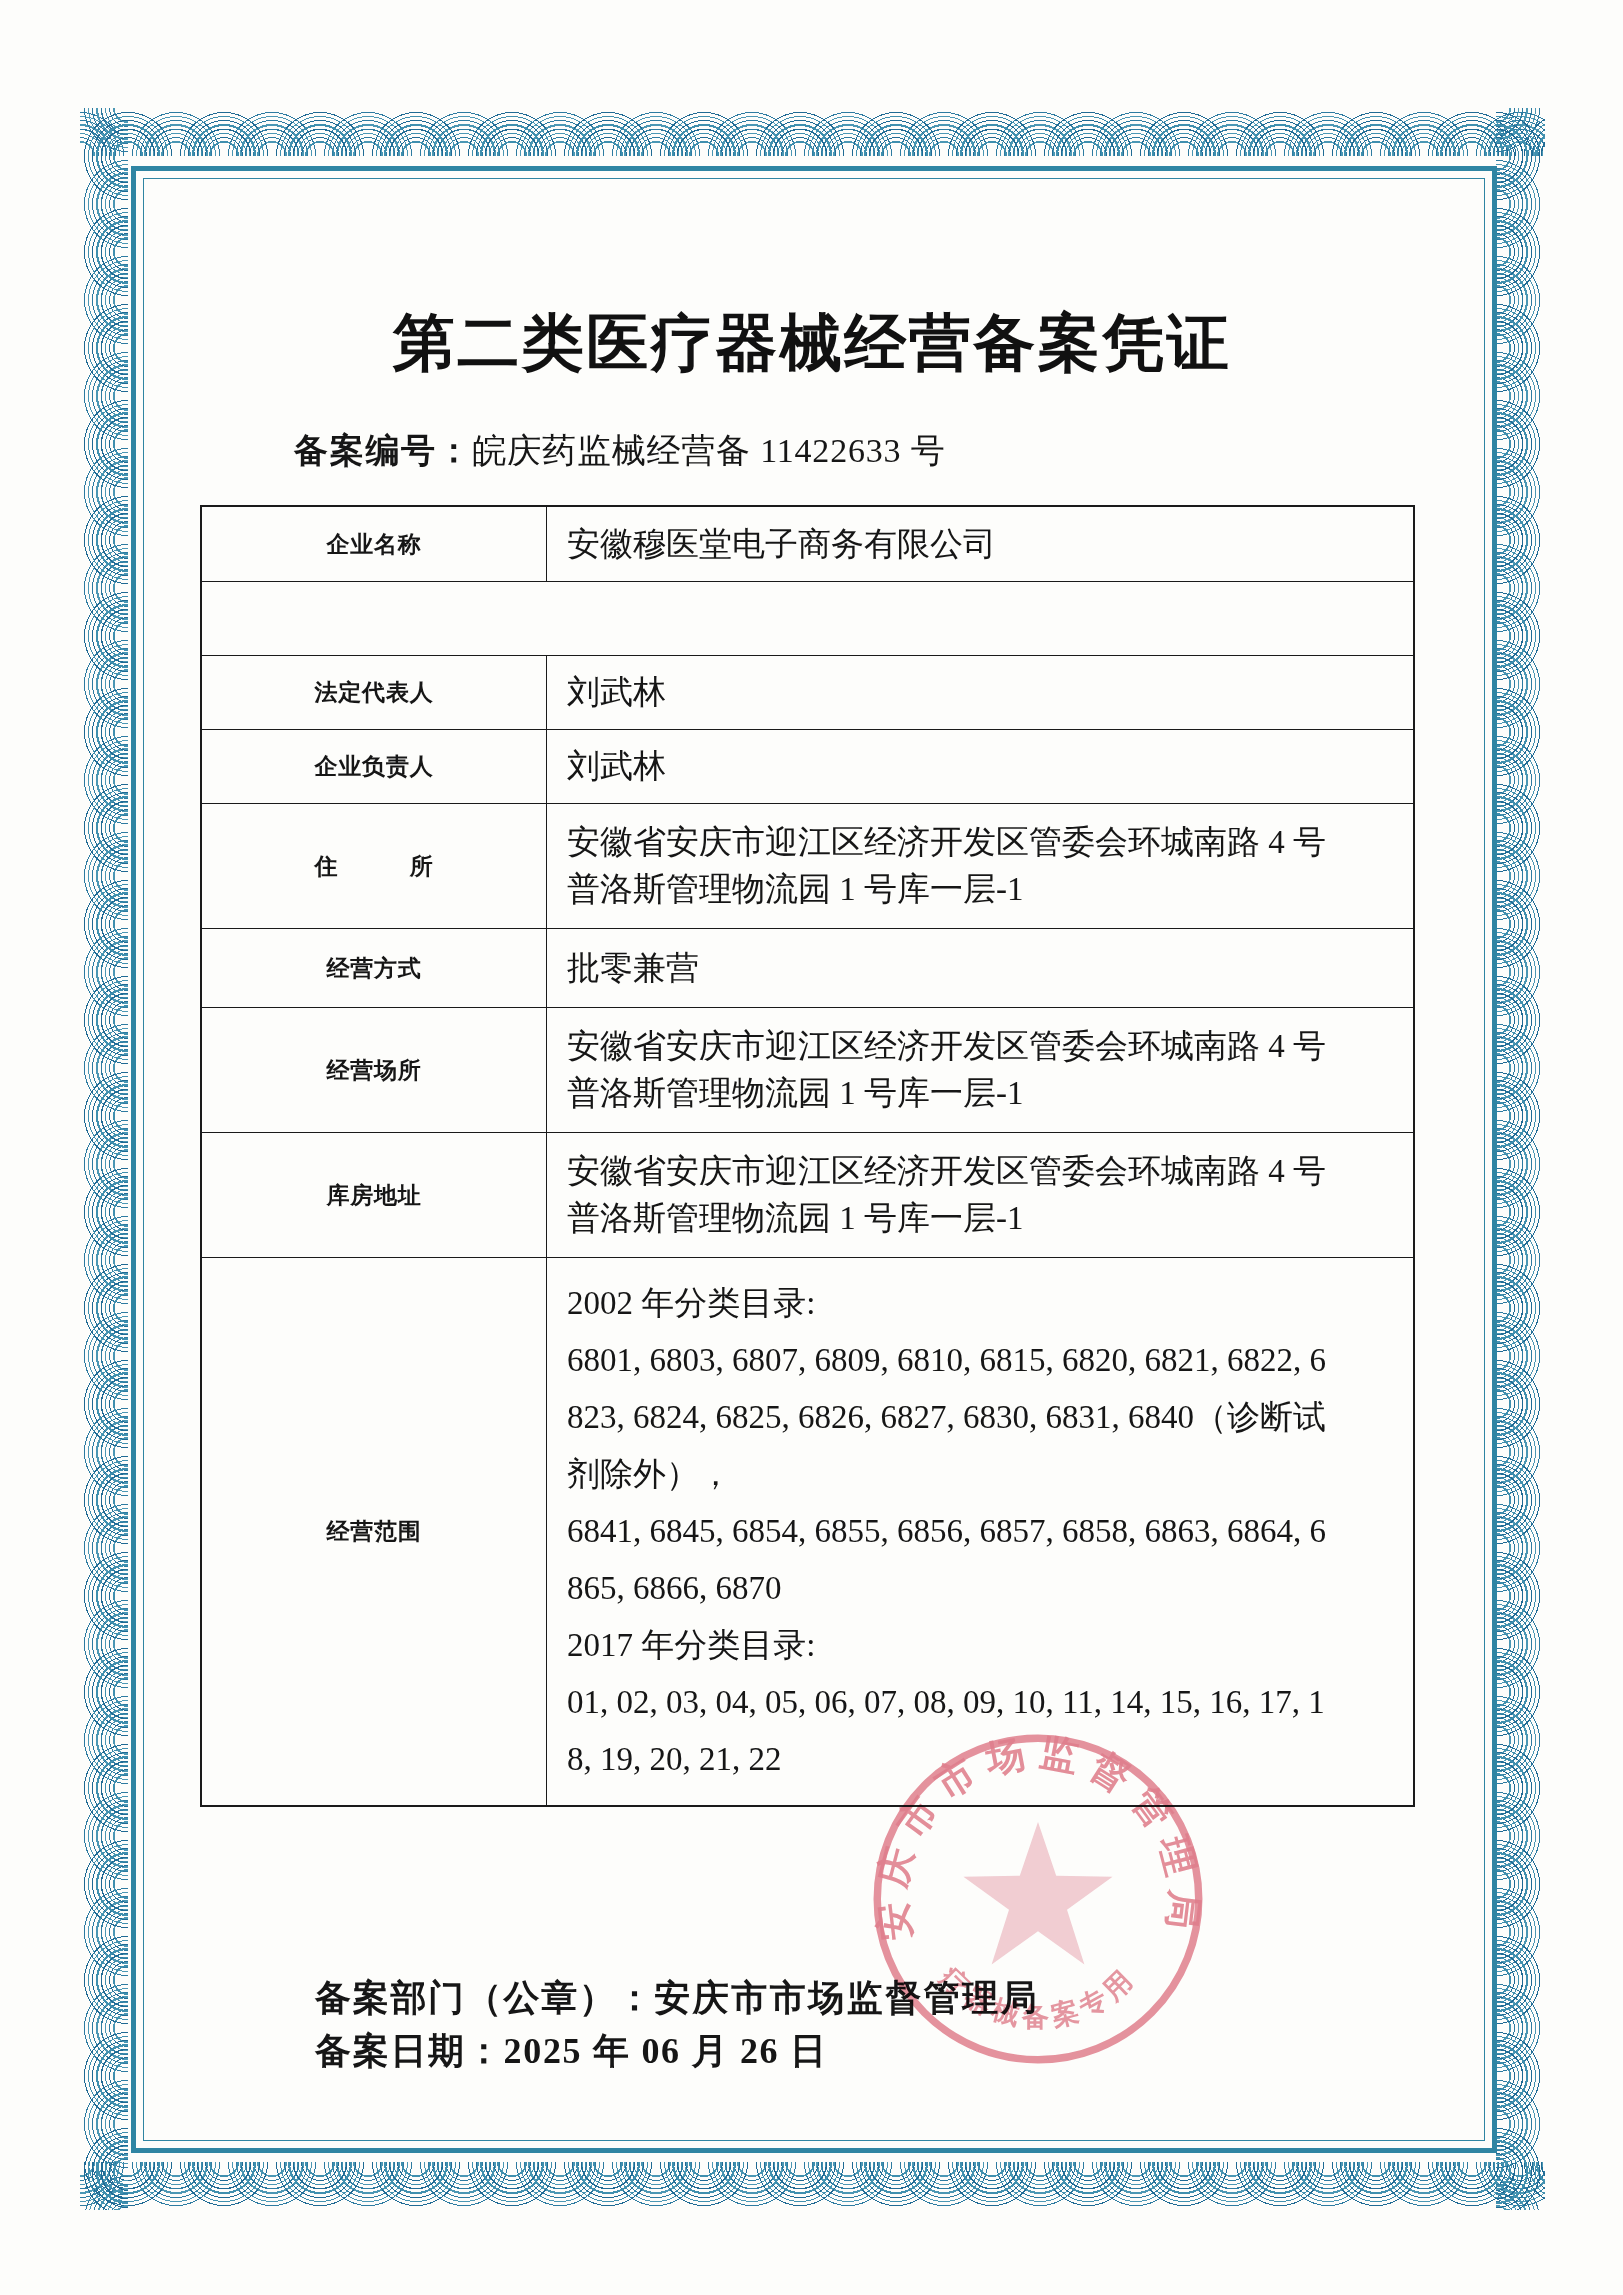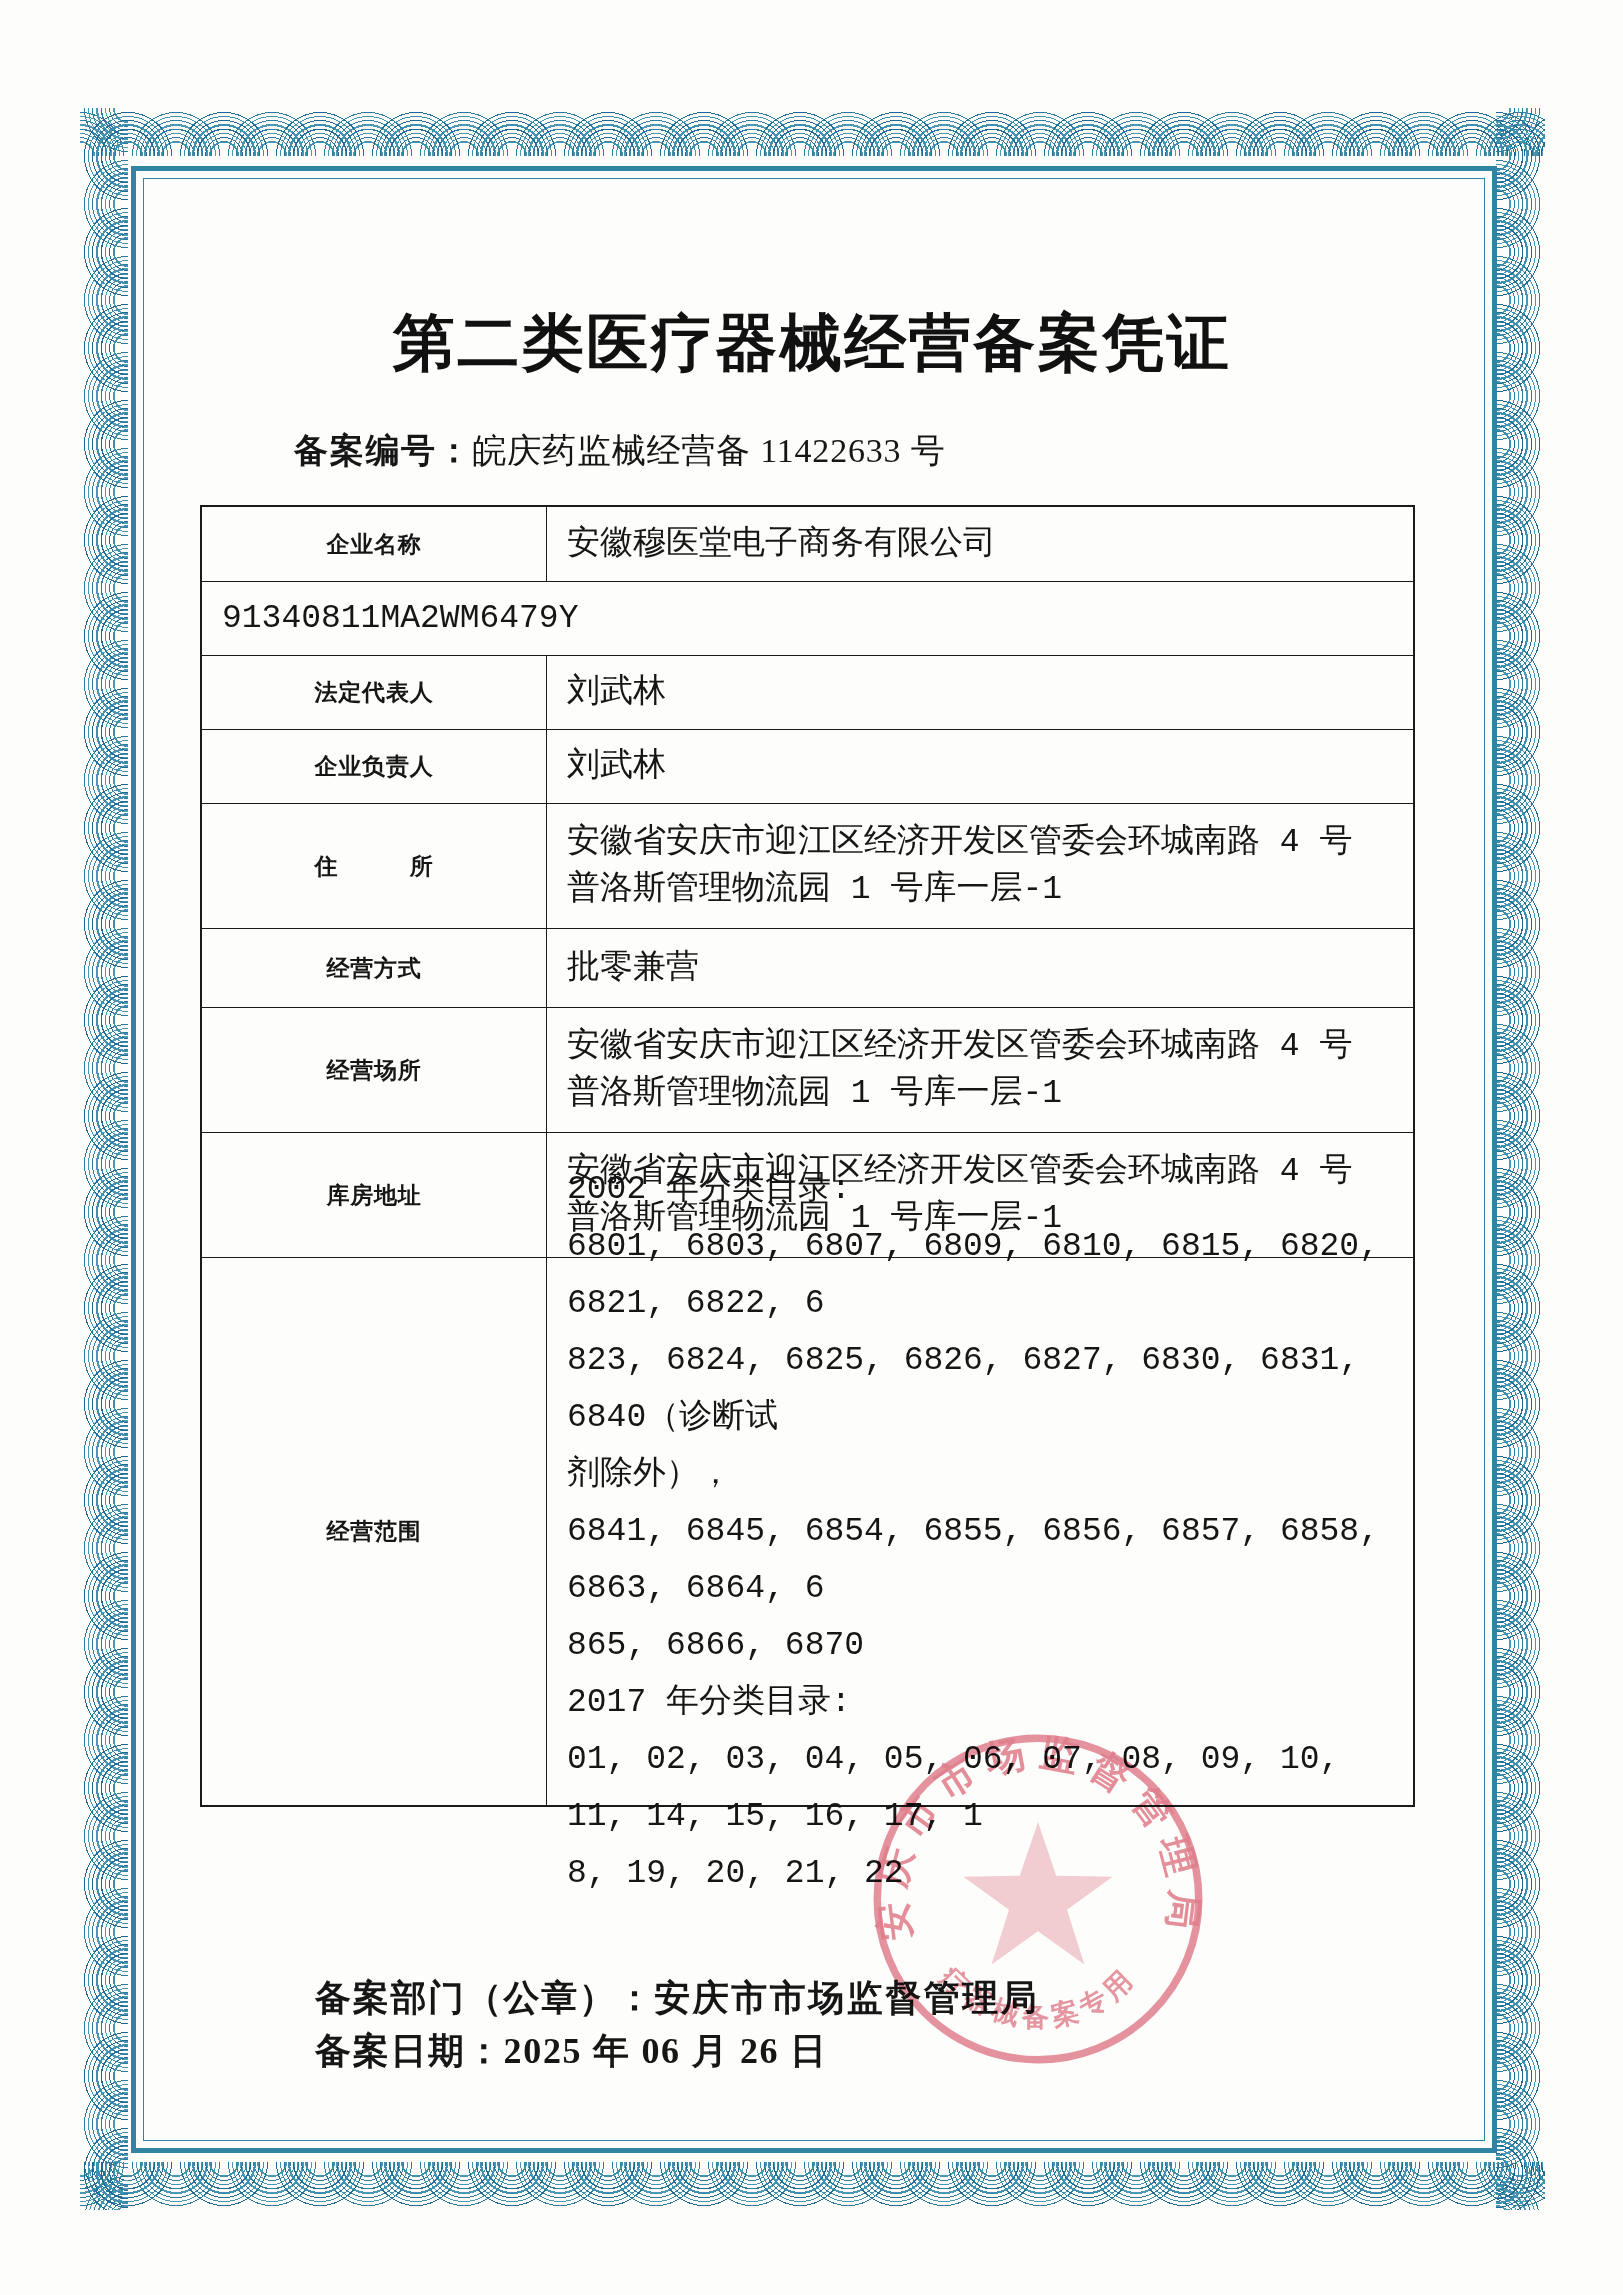--- a/index.html
+++ b/index.html
@@ -144,21 +144,21 @@
   .cell-label{
     width:345px;flex:0 0 345px;box-sizing:border-box;
     border-right:1.7px solid #1a1a1a;
     display:flex;align-items:center;justify-content:center;
     font-weight:700;font-size:23px;letter-spacing:0.8px;
     text-align:center;
   }
   .cell-value{
     flex:1;display:flex;align-items:center;
     padding:5px 17px 5px 20px;box-sizing:border-box;
-    font-family:Liberation Mono, monospace;font-size:33px;
+    font-family:Liberation Serif, serif;font-size:33px;
     line-height:47px;white-space:pre-line;
   }
   .h90{height:74px;} .h95{height:79px;} .h150{height:125px;} .hbig{height:548px;}
   .hbig .cell-value{line-height:57px;}
   
   .footer-line{position:absolute;font-size:36px;white-space:nowrap;}
   .footer-line .lbl{font-weight:700;letter-spacing:1.7px;}
   .footer-dept{left:315px;top:1974px;}
   .footer-dept .val{font-weight:700;letter-spacing:2.5px;}
   .footer-date{left:315px;top:2027px;}
@@ -183,21 +183,20 @@
 <div class="reg-line">
   <span class="lbl">备案编号：</span><span class="val">皖庆药监械经营备 11422633 号</span>
 </div>
 
 <div class="cert-table">
   <div class="row h90">
     <div class="cell-label">企业名称</div>
     <div class="cell-value">安徽穆医堂电子商务有限公司</div>
   </div>
   <div class="row h90">
-    <div class="cell-value">91340811MA2WM6479Y</div>
   </div>
   <div class="row h90">
     <div class="cell-label">法定代表人</div>
     <div class="cell-value">刘武林</div>
   </div>
   <div class="row h90">
     <div class="cell-label">企业负责人</div>
     <div class="cell-value">刘武林</div>
   </div>
   <div class="row h150">

